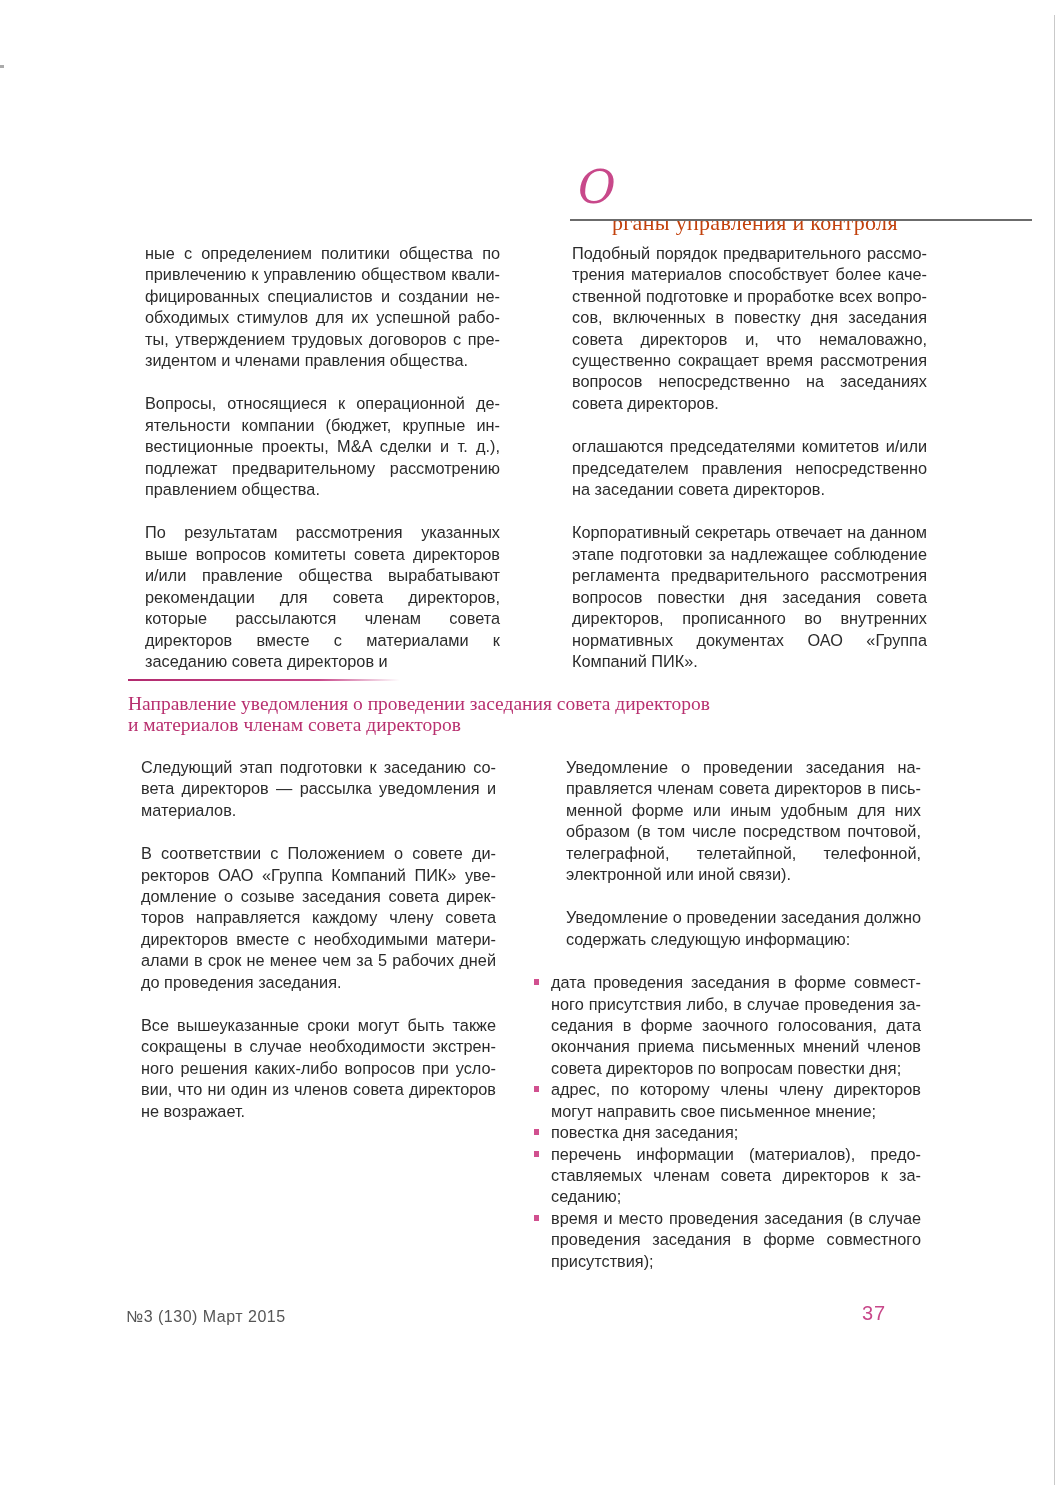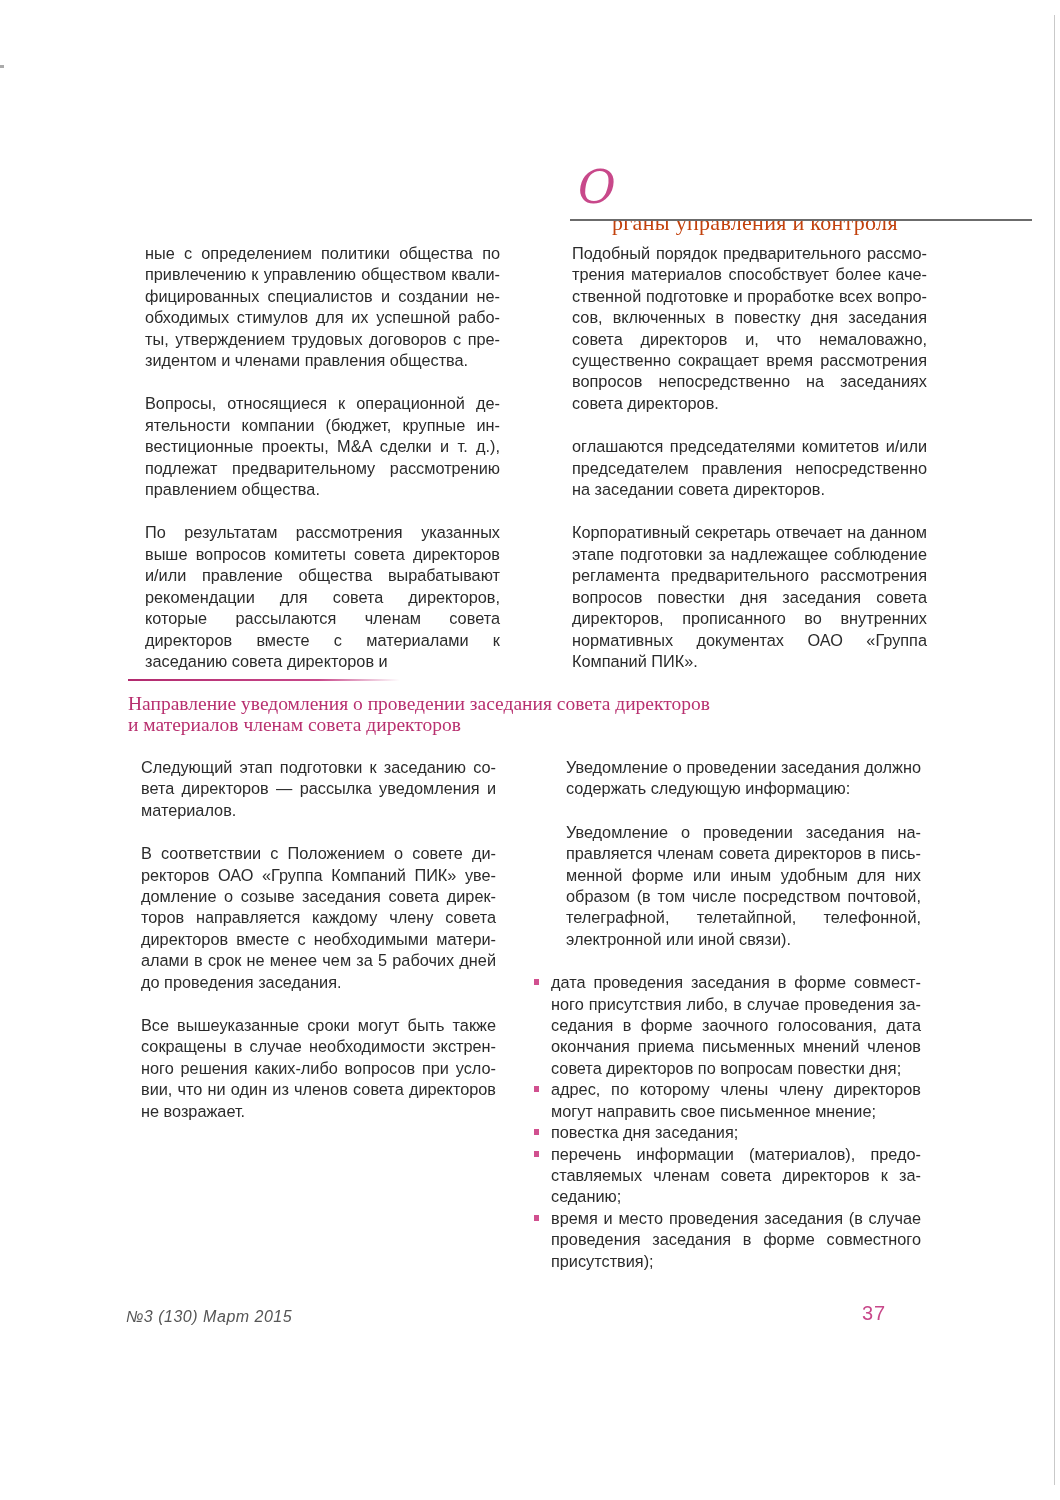--- a/index.html
+++ b/index.html
@@ -40,21 +40,21 @@
   .subsection-title span { display: block; }
 
   ul.bullets { list-style: none; margin: 0; padding: 0; }
   ul.bullets li { position: relative; padding-left: 0; margin: 0; }
   ul.bullets li .bullet {
     position: absolute; left: -17px; top: 7px; width: 5px; height: 6px; background: #d1508f;
   }
 
   .footer-issue {
     position: absolute; left: 126px; top: 1308px; font-family: "Liberation Sans", sans-serif;
-    font-style: italic; font-size: 16px; color: #555; letter-spacing: 0.5px;
+    font-size: 16px; color: #555; letter-spacing: 0.5px;
   }
   .footer-page {
     position: absolute; left: 862px; top: 1302px; font-family: "Liberation Sans", sans-serif;
     font-size: 20px; color: #c8488a; letter-spacing: 1px;
   }
 </style>
 </head>
 <body>
 
 <div class="edge-right"></div>
@@ -84,22 +84,22 @@
   <span>и материалов членам совета директоров</span>
 </h2>
 
 <div class="col col-bl">
   <p>Следующий этап подготовки к заседанию со­вета директоров — рассылка уведомления и материалов.</p>
   <p>В соответствии с Положением о совете ди­ректоров ОАО «Группа Компаний ПИК» уве­домление о созыве заседания совета дирек­торов направляется каждому члену совета директоров вместе с необходимыми матери­алами в срок не менее чем за 5 рабочих дней до проведения заседания.</p>
   <p>Все вышеуказанные сроки могут быть также сокращены в случае необходимости экстрен­ного решения каких-либо вопросов при усло­вии, что ни один из членов совета директоров не возражает.</p>
 </div>
 
 <div class="col col-br">
+  <p>Уведомление о проведении заседания на­правляется членам совета директоров в пись­менной форме или иным удобным для них образом (в том числе посредством почто­вой, телеграфной, телетайпной, телефонной, электронной или иной связи).</p>
   <p>Уведомление о проведении заседания долж­но содержать следующую информацию:</p>
-  <p>Уведомление о проведении заседания на­правляется членам совета директоров в пись­менной форме или иным удобным для них образом (в том числе посредством почто­вой, телеграфной, телетайпной, телефонной, электронной или иной связи).</p>
   <ul class="bullets">
     <li><span class="bullet"></span><span>дата проведения заседания в форме совмест­ного присутствия либо, в случае проведения за­седания в форме заочного голосования, дата окончания приема письменных мнений членов совета директоров по вопросам повестки дня;</span></li>
     <li><span class="bullet"></span><span>адрес, по которому члены члену директоров могут направить свое письменное мнение;</span></li>
     <li><span class="bullet"></span><span>повестка дня заседания;</span></li>
     <li><span class="bullet"></span><span>перечень информации (материалов), предо­ставляемых членам совета директоров к за­седанию;</span></li>
     <li><span class="bullet"></span><span>время и место проведения заседания (в слу­чае проведения заседания в форме совмест­ного присутствия);</span></li>
   </ul>
 </div>
 
 <div class="footer-issue">№3 (130) Март 2015</div>

